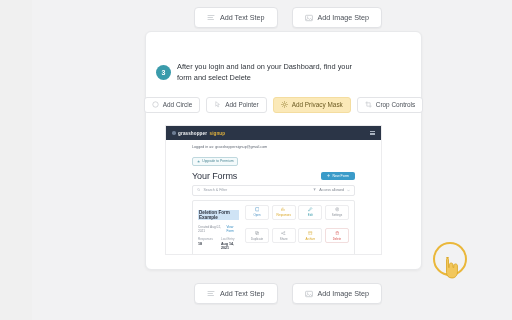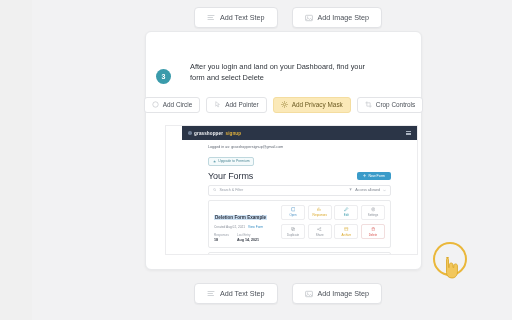--- a/index.html
+++ b/index.html
@@ -44,21 +44,21 @@
     left: 113px; top: 31px;
     width: 277px; height: 239px;
     background: #ffffff;
     border: 1px solid #e8e9eb;
     border-radius: 6px;
     box-shadow: 0 1px 3px rgba(0,0,0,.05);
   }
 
   
   .instr {
-    display: flex; align-items: flex-end; gap: 19px;
+    display: flex; align-items: center; gap: 6px;
     padding: 29px 6px 0 10px;
   }
   .badge {
     width: 15px; height: 15px; border-radius: 50%;
     background: #3a9bab;
     color: #fff; font-size: 7px; font-weight: bold;
     display: flex; align-items: center; justify-content: center;
     flex: none;
     margin-top: 1px;
   }
@@ -87,25 +87,24 @@
     border-color: #f4dda0;
     color: #6b5a22;
   }
   .tool .gi { width: 7px; height: 7px; flex: none; opacity: .55; }
   .tool.active .gi { opacity: .8; }
 
   
   .mock {
     position: absolute;
     left: 19px; top: 93px;
-    width: 253px; height: 130px;
+    width: 217px; height: 130px;
     background: #fff;
     border: 1px solid #ececee;
     overflow: hidden;
-    padding-left: 16px;
   }
   .mock-nav {
     height: 14px;
     background: #2b3547;
     display: flex; align-items: center;
     padding: 0 6px;
     justify-content: space-between;
   }
   .mock-logo {
     display: flex; align-items: center; gap: 2.5px;

